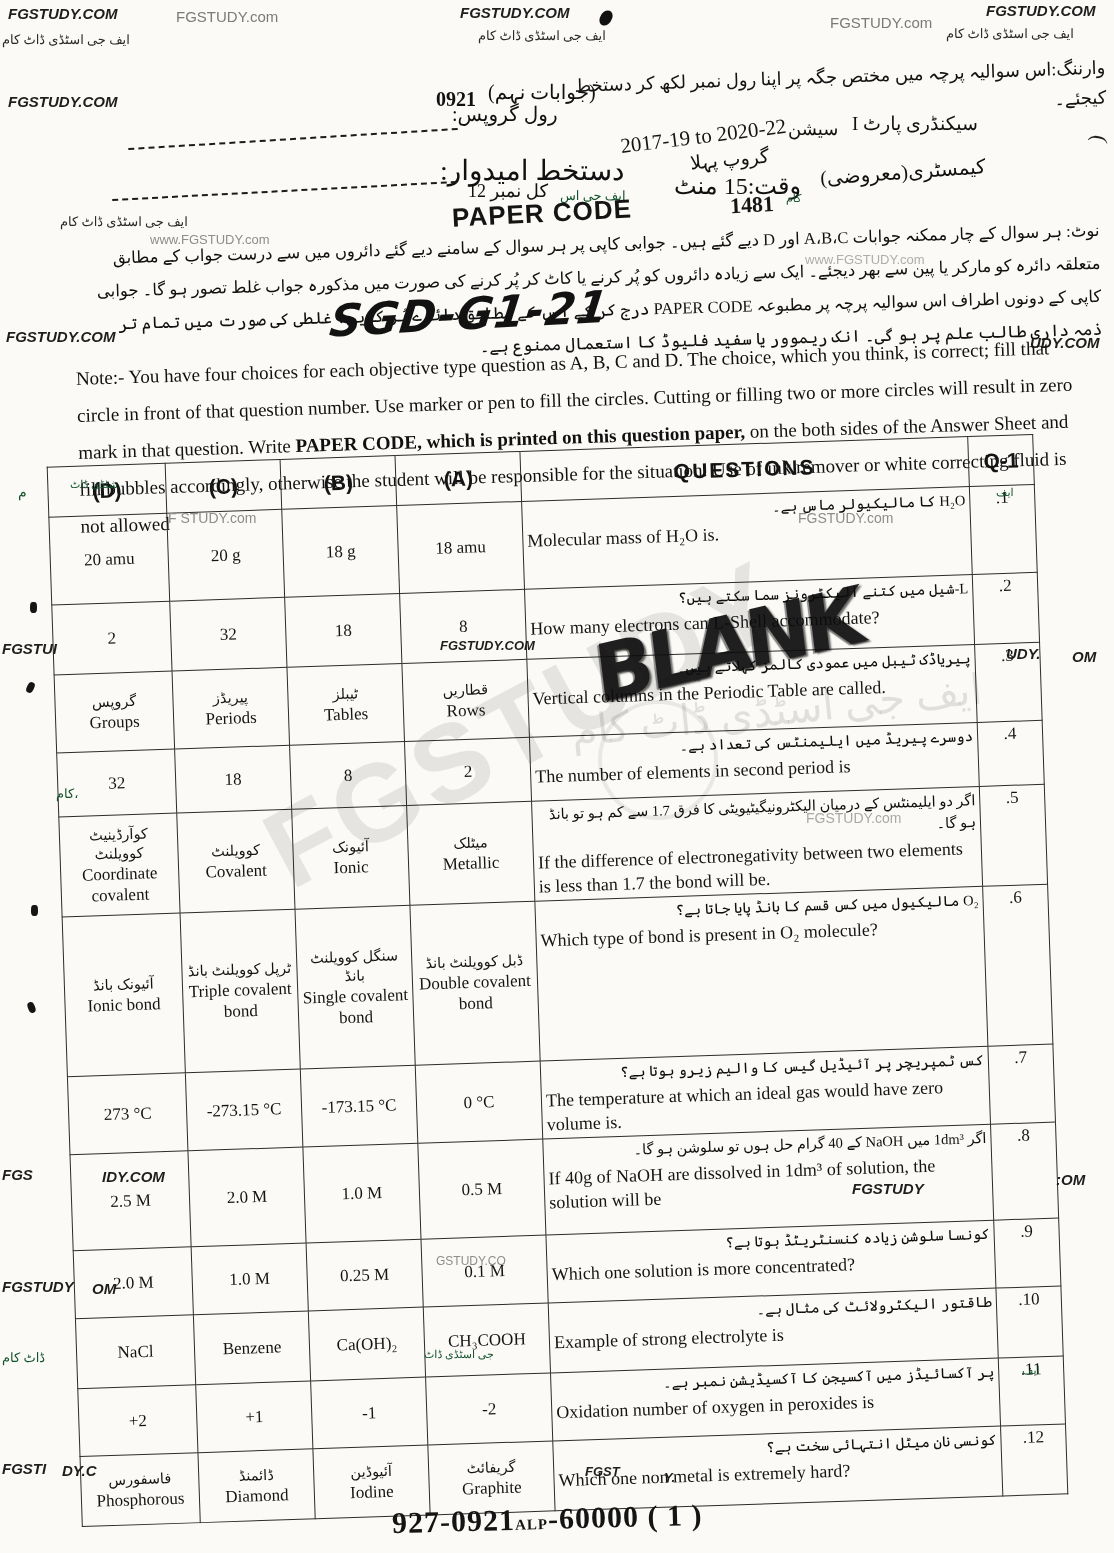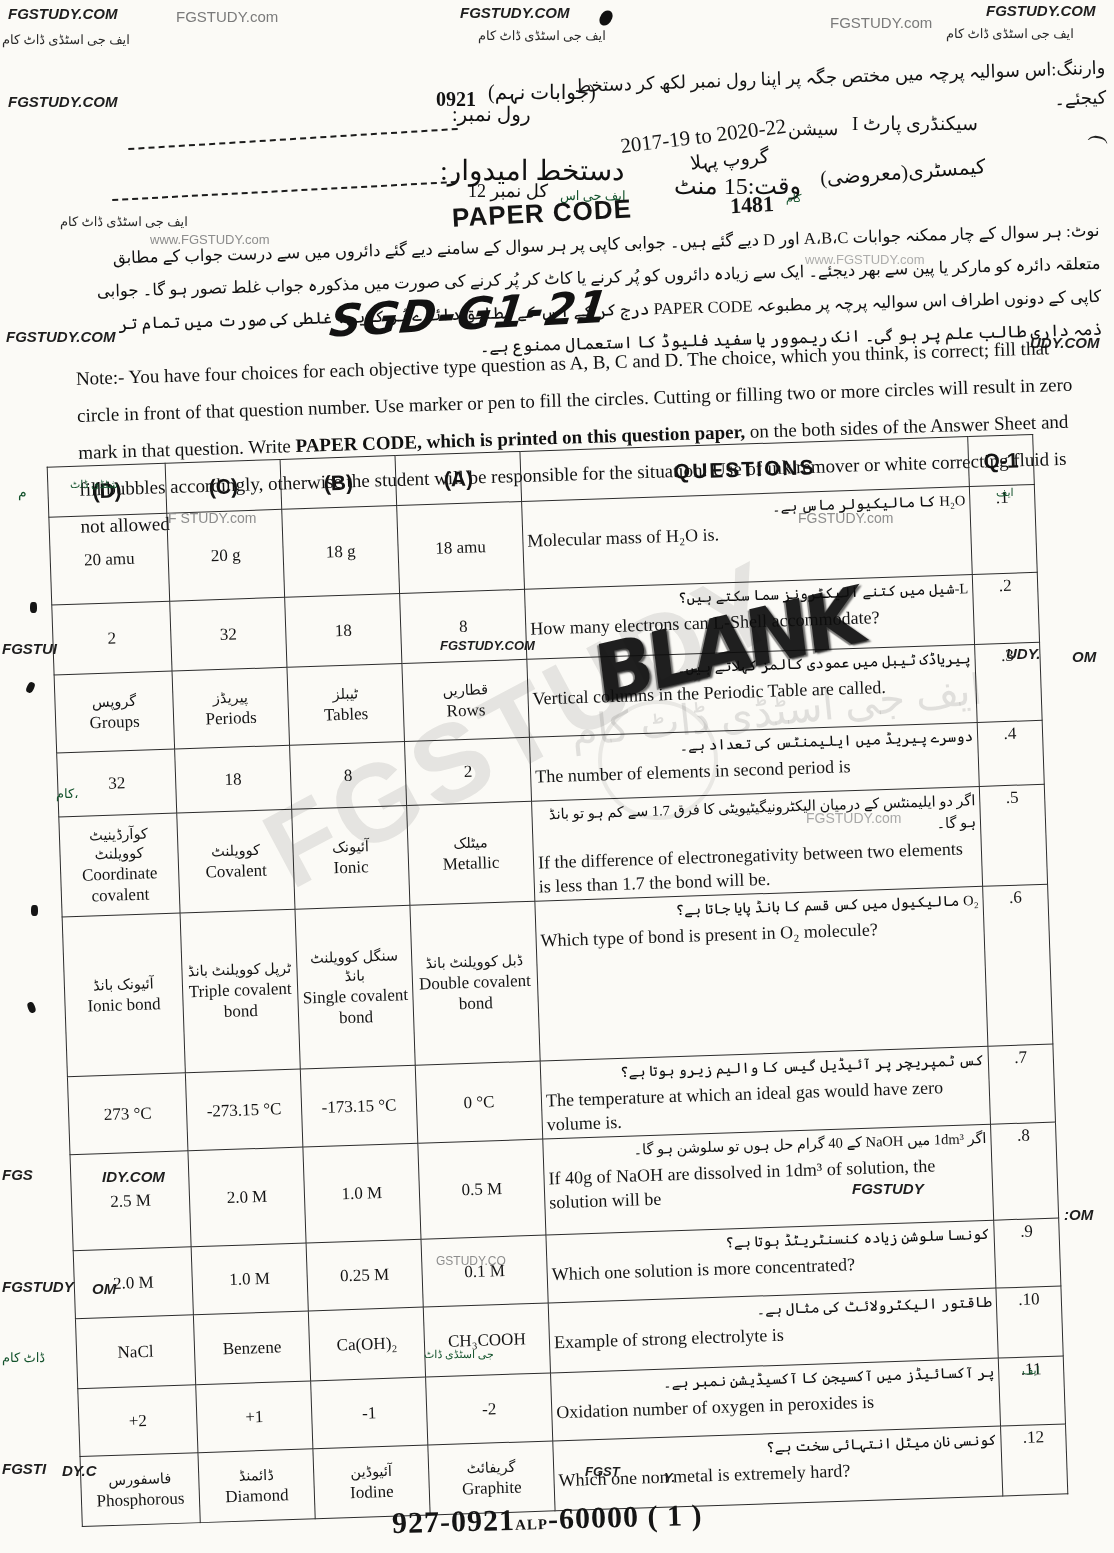--- a/index.html
+++ b/index.html
@@ -78,21 +78,21 @@
   <span class="abs" style="left:620px;top:124px;font-size:21px;transform:rotate(-7deg);">2017-19 to 2020-22</span>
   <span class="abs urdu hline" style="left:690px;top:148px;transform:rotate(-5deg);">گروپ پہلا</span>
   <span class="abs urdu hline" style="left:820px;top:160px;font-size:20px;transform:rotate(-4deg);">کیمسٹری(معروضی)</span>
   <span class="abs urdu hline" style="left:674px;top:172px;font-size:24px;">وقت:15 منٹ</span>
   <span class="abs urdu hline" style="left:468px;top:180px;font-size:18px;">کل نمبر 12</span>
   <span class="abs tiny" style="left:560px;top:188px;font-size:13px;">ایف جی اس</span>
   <span class="abs papercode" style="left:452px;top:198px;">PAPER CODE</span>
   <span class="abs code1481" style="left:730px;top:192px;">1481</span>
   <span class="abs tiny" style="left:786px;top:192px;">کام</span>
 
-  <span class="abs urdu hline" style="left:452px;top:102px;font-size:20px;">رول نمبر:</span>
+  <span class="abs urdu hline" style="left:452px;top:102px;font-size:20px;">رول گروپس:</span>
   <div class="abs dash" style="left:128px;top:138px;width:330px;transform:rotate(-3.5deg);"></div>
   <span class="abs urdu hline" style="left:440px;top:154px;font-size:28px;">دستخط امیدوار:</span>
   <div class="abs dash" style="left:112px;top:190px;width:345px;transform:rotate(-3deg);"></div>
   <span class="abs wmU" style="left:60px;top:214px;">ایف جی اسٹڈی ڈاٹ کام</span>
 
   <span class="abs wmG" style="left:150px;top:232px;font-size:13px;">www.FGSTUDY.com</span>
   <span class="abs wmG" style="left:805px;top:252px;font-size:13px;opacity:.7;">www.FGSTUDY.com</span>
   <div class="abs noteur" style="left:85px;top:228px;">
     <span>نوٹ: ہر سوال کے چار ممکنہ جوابات A،B،C اور D دیے گئے ہیں۔ جوابی کاپی پر ہر سوال کے سامنے دیے گئے دائروں میں سے درست جواب کے مطابق متعلقہ دائرہ کو مارکر یا پین سے بھر دیجئے۔ ایک سے</span>
     <span>زیادہ دائروں کو پُر کرنے یا کاٹ کر پُر کرنے کی صورت میں مذکورہ جواب غلط تصور ہو گا۔ جوابی کاپی کے دونوں اطراف اس سوالیہ پرچہ پر مطبوعہ PAPER CODE درج کر کے اس کے مطابق دائرے پُر</span>
@@ -389,21 +389,21 @@
   <span class="abs wmB" style="left:585px;top:1464px;font-size:13px;">FGST</span>
   <span class="abs wmB" style="left:664px;top:1470px;font-size:13px;">Y.</span>
   <span class="abs tiny" style="left:70px;top:478px;">شٹڈی ڈاٹ</span>
   <span class="abs tiny" style="left:424px;top:1348px;">جی اسٹڈی ڈاٹ</span>
   <span class="abs tiny" style="left:996px;top:486px;">ایف</span>
   <span class="abs tiny" style="left:1022px;top:1364px;">ایف</span>
 
   <span class="abs wmB" style="left:1006px;top:645px;">UDY.</span>
   <span class="abs wmB" style="left:1072px;top:648px;">OM</span>
   <span class="abs wmB" style="left:852px;top:1180px;">FGSTUDY</span>
-  <span class="abs wmB" style="left:1056px;top:1206px;margin-left:8px;">:OM</span>
+  <span class="abs wmB" style="left:1056px;top:1171px;">:OM</span>
 
   <span class="abs tiny" style="left:18px;top:484px;font-size:14px;">م</span>
   <span class="abs wmB" style="left:2px;top:640px;">FGSTUI</span>
   <span class="abs tiny" style="left:56px;top:786px;font-size:13px;">،کام</span>
   <span class="abs wmB" style="left:2px;top:1166px;">FGS</span>
   <span class="abs wmB" style="left:58px;top:1168px;margin-left:44px;">IDY.COM</span>
   <span class="abs wmB" style="left:2px;top:1278px;">FGSTUDY</span>
   <span class="abs wmB" style="left:92px;top:1280px;">OM</span>
   <span class="abs tiny" style="left:2px;top:1350px;font-size:13px;">ڈاٹ کام</span>
   <span class="abs wmB" style="left:2px;top:1460px;">FGSTI</span>

